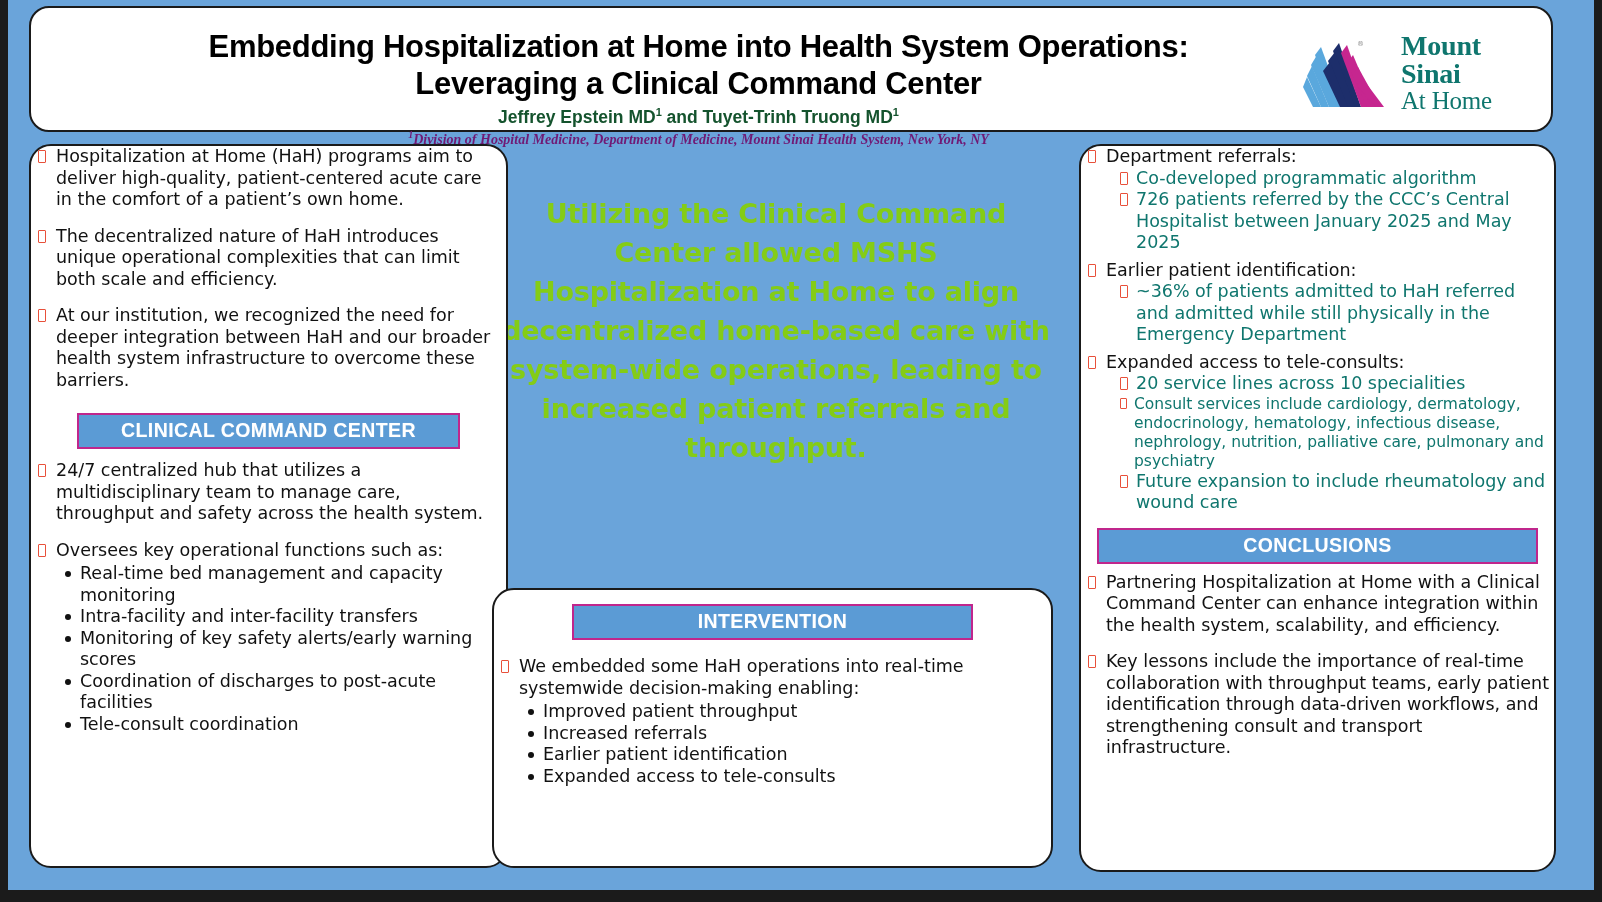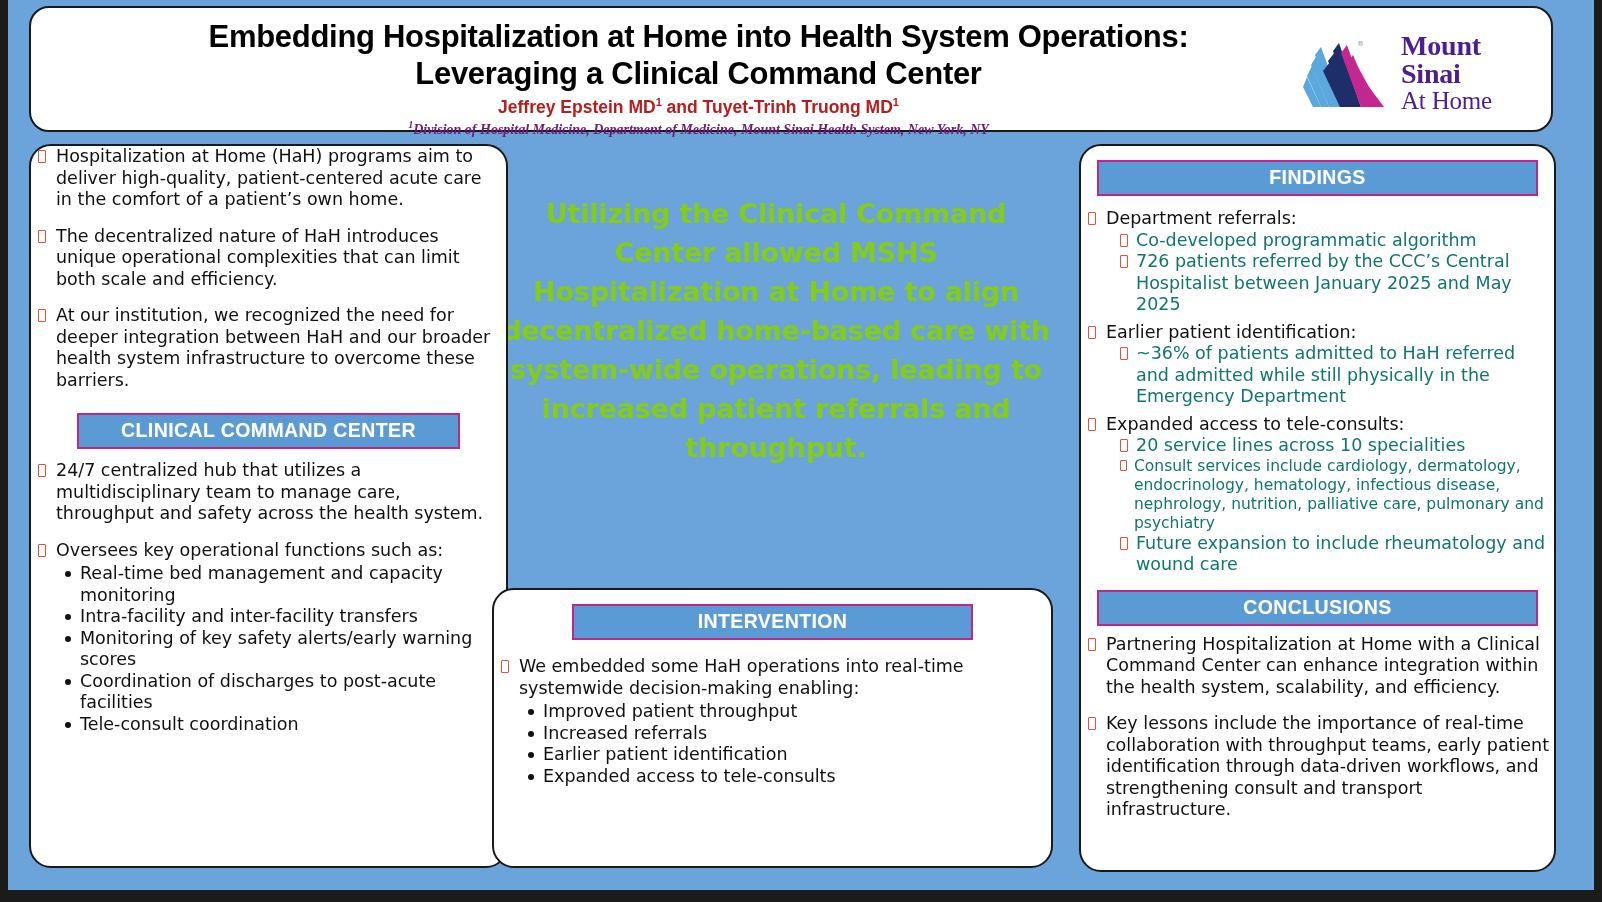--- a/index.html
+++ b/index.html
@@ -36,37 +36,37 @@
     left:29px; top:6px;
     width:1524px; height:126px;
     border-radius:20px;
   }
   .title-inner{
     position:relative;
     width:100%;height:100%;
   }
   .title-text-wrap{
     position:absolute;
-    left:40px; top:10px; width:1255px;
+    left:40px; top:20px; width:1255px;
     text-align:center;
   }
   .ttl-line{
     font-family:"Liberation Sans",sans-serif;
     font-weight:bold;
     font-size:31px;
     line-height:37px;
     color:#000;
     letter-spacing:-0.3px;
   }
   .authors{
     margin-top:4px;
     font-family:"Liberation Sans",sans-serif;
     font-weight:bold;
     font-size:17.5px;
-    color:#b91c1c;
+    color:#14532d;
   }
   .authors sup{font-size:11px;}
   .affil{
     margin-top:1px;
     font-family:"Liberation Serif","DejaVu Serif",serif;
     font-weight:bold;
     font-style:italic;
     font-size:14px;
     color:#701a75;
   }
@@ -75,21 +75,21 @@
   
   #logo{
     position:absolute;
     right:24px; top:22px;
     width:232px; height:86px;
     display:flex; align-items:center; gap:10px;
   }
   #logo .mark{width:96px;height:80px;flex:0 0 auto;}
   #logo .wordmark{
     font-family:"Liberation Serif","DejaVu Serif",serif;
-    color:#4c1d95;
+    color:#0f766e;
     line-height:0.99;
   }
   #logo .wm1{font-size:28px;font-weight:bold;letter-spacing:-0.2px;}
   #logo .wm2{font-size:28px;font-weight:bold;letter-spacing:-0.2px;}
   #logo .wm3{font-size:25px;font-weight:normal;letter-spacing:-0.2px;margin-top:2px;}
 
   
   #left-card{   left:29px;  top:144px; width:479px; height:724px; }
   #right-card{  left:1079px;top:144px; width:477px; height:728px; }
   #interv-card{ left:492px; top:588px; width:561px; height:280px; }
@@ -284,21 +284,20 @@
             <li>Earlier patient identification</li>
             <li>Expanded access to tele-consults</li>
           </ul>
         </li>
       </ul>
     </div>
   </div>
 
   <div class="card" id="right-card">
 
-    <div class="sec-head" id="find-head">FINDINGS</div>
 
     <div class="body-wrap">
       <ul class="lv1">
 
         <li class="tight">
           <span>Department referrals:</span>
           <ul class="boxes">
             <li>Co-developed programmatic algorithm</li>
             <li>726 patients referred by the CCC’s Central Hospitalist between January 2025 and May 2025</li>
           </ul>

